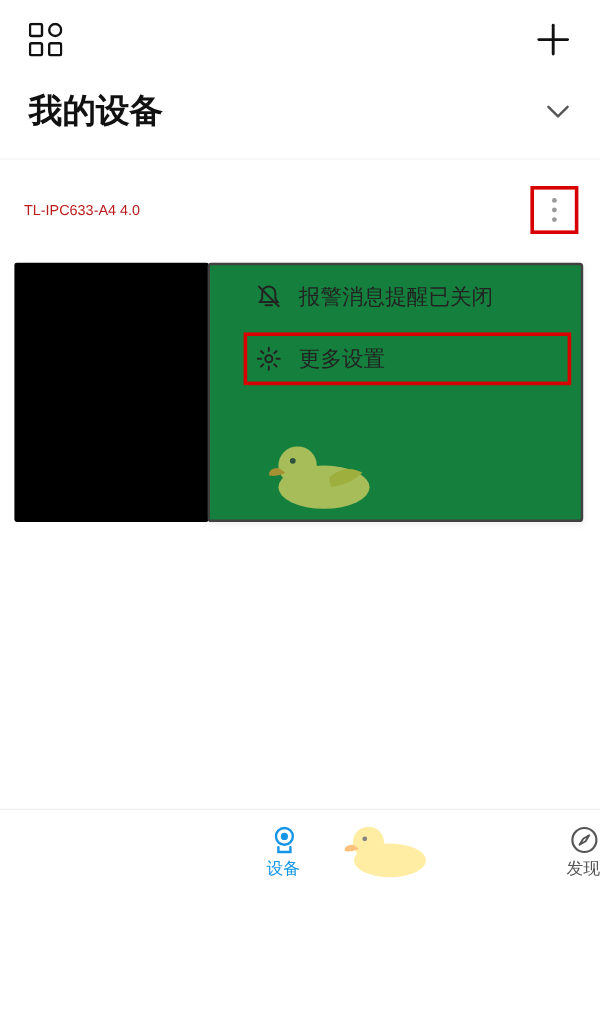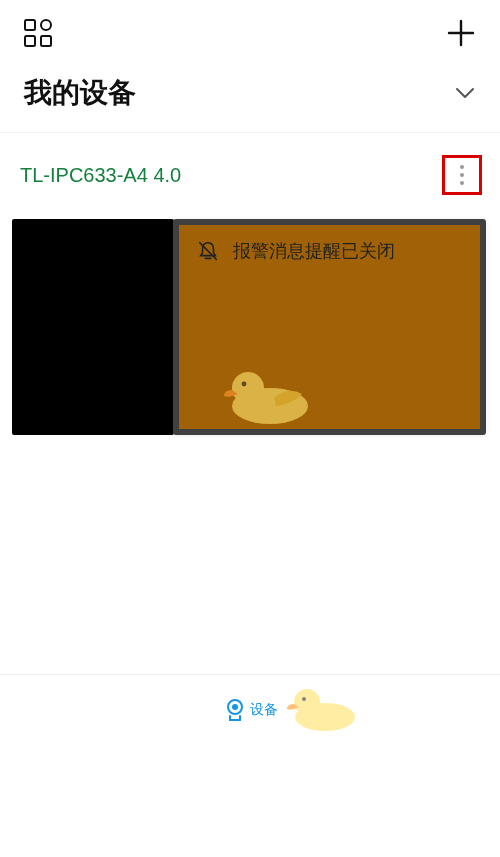--- a/index.html
+++ b/index.html
@@ -7,36 +7,36 @@
   .screen { position: relative; width: 500px; height: 744px; background: #fff; }
   .topbar { display: flex; align-items: center; justify-content: space-between; padding: 18px 24px 8px 24px; }
   .grid-icon { width: 28px; height: 28px; position: relative; }
   .plus-icon { width: 30px; height: 30px; position: relative; }
   .section-header { display: flex; align-items: center; justify-content: space-between; padding: 18px 24px 20px 24px; }
   .section-title { font-size: 28px; font-weight: 700; color: #111; }
   .chevron { width: 22px; height: 22px; }
   .divider { height: 1px; background: #f2f2f2; }
   .device-card { padding: 22px 14px 0 12px; position: relative; }
   .device-header { display: flex; align-items: center; justify-content: space-between; padding: 0 4px 0 8px; }
-  .device-name { font-size: 20px; color: #15803d; text-align: center; }
+  .device-name { font-size: 12px; color: #b91c1c; text-align: center; }
   .more-box { width: 40px; height: 40px; display: flex; align-items: center; justify-content: center; border: 3px solid #d80000; }
   .dots { display: flex; flex-direction: column; gap: 4px; }
   .dots span { width: 4px; height: 4px; background: #9a9a9a; border-radius: 50%; }
   .device-body { display: flex; margin-top: 24px; gap: 0; }
   .thumb { width: 162px; height: 216px; background: #000; border-radius: 2px; }
-  .menu-panel { flex: 1; background: #a16207; border: 6px solid #404040; border-radius: 3px; box-shadow: 0 1px 6px rgba(0,0,0,0.08); margin-left: -1px; }
+  .menu-panel { flex: 1; background: #15803d; border: 2px solid #404040; border-radius: 3px; box-shadow: 0 1px 6px rgba(0,0,0,0.08); margin-left: -1px; padding-left: 20px; }
   .menu-item { display: flex; align-items: center; gap: 14px; padding: 14px 18px; font-size: 18px; color: #222; position: relative; }
   .menu-item .icon { width: 22px; height: 22px; flex-shrink: 0; display:flex; align-items:center; justify-content:center; }
   .highlight { position: absolute; left: 8px; right: 8px; top: 4px; bottom: 4px; border: 3px solid #d80000; pointer-events: none; }
   .menu-item.last-highlight { }
   .watermark-duck {
     position: absolute; left: 214px; top: 360px; width: 100px; height: 66px; opacity: 0.62; pointer-events: none;
   }
   .bottombar { position: absolute; bottom: 0; left: 0; right: 0; height: 70px; border-top: 1px solid #eee; display: flex; background: #fff; }
-  .tab { flex: 1; display: flex; flex-direction: row; align-items: center; justify-content: center; gap: 2px; font-size: 14px; color: #555; }
+  .tab { flex: 1; display: flex; flex-direction: column; align-items: flex-end; justify-content: center; gap: 2px; font-size: 14px; color: #555; }
   .tab.active { color: #1595e6; }
   .tab .ticon { width: 26px; height: 26px; display:flex; align-items:center; justify-content:center; }
   .wm-text { position: absolute; right: 6px; bottom: 6px; font-size: 22px; font-weight: 700; font-style: italic; color: #fff; text-shadow: 1px 1px 0 #ff7a00, -1px -1px 0 #ff7a00, 1px -1px 0 #ff7a00, -1px 1px 0 #ff7a00; letter-spacing: 0.5px; }
   .wm-duck2 {
     position: absolute; right: 140px; bottom: 12px; width: 80px; height: 52px; opacity: 0.62; pointer-events: none;
   }
   svg { display: block; }
 </style>
 </head>
 <body>
@@ -90,20 +90,30 @@
         <div class="menu-item">
           <span class="icon">
             <svg viewBox="0 0 24 24" width="22" height="22">
               <path d="M12 3 C8 3 6 6 6 10 L6 14 L4 17 L20 17 L18 14 L18 10 C18 6 16 3 12 3 Z" fill="none" stroke="#222" stroke-width="1.8"></path>
               <line x1="9" y1="20" x2="15" y2="20" stroke="#222" stroke-width="1.8" stroke-linecap="round"></line>
               <line x1="3" y1="3" x2="21" y2="21" stroke="#222" stroke-width="1.8" stroke-linecap="round"></line>
             </svg>
           </span>
           <span>报警消息提醒已关闭</span>
         </div>
+        <div class="menu-item last-highlight">
+          <span class="icon">
+            <svg viewBox="0 0 24 24" width="22" height="22">
+              <circle cx="12" cy="12" r="3.2" fill="none" stroke="#222" stroke-width="1.8"></circle>
+              <path d="M12 2 L12 5 M12 19 L12 22 M2 12 L5 12 M19 12 L22 12 M4.9 4.9 L7 7 M17 17 L19.1 19.1 M4.9 19.1 L7 17 M17 7 L19.1 4.9" stroke="#222" stroke-width="1.8" stroke-linecap="round"></path>
+            </svg>
+          </span>
+          <span>更多设置</span>
+          <div class="highlight"></div>
+        </div>
       </div>
     </div>
   </div>
 
   <div class="watermark-duck">
     <svg viewBox="0 0 100 66" width="100" height="66">
       <ellipse cx="56" cy="46" rx="38" ry="18" fill="#ffe36b"></ellipse>
       <circle cx="34" cy="28" r="16" fill="#ffe36b"></circle>
       <path d="M18 30 Q10 30 10 36 Q16 38 24 34 Z" fill="#ff9a2e"></path>
       <circle cx="30" cy="24" r="2.4" fill="#3a3a3a"></circle>
@@ -115,20 +125,29 @@
     <div class="tab active">
       <span class="ticon">
         <svg viewBox="0 0 26 26" width="26" height="26">
           <circle cx="13" cy="10" r="7" fill="none" stroke="#1595e6" stroke-width="2"></circle>
           <circle cx="13" cy="10" r="3" fill="#1595e6"></circle>
           <path d="M8 19 L8 23 L18 23 L18 19" fill="none" stroke="#1595e6" stroke-width="2" stroke-linecap="round"></path>
         </svg>
       </span>
       <span>设备</span>
     </div>
+    <div class="tab">
+      <span class="ticon">
+        <svg viewBox="0 0 26 26" width="26" height="26">
+          <circle cx="13" cy="13" r="10" fill="none" stroke="#555" stroke-width="1.8"></circle>
+          <path d="M17 9 L14 14 L9 17 L12 12 Z" fill="none" stroke="#555" stroke-width="1.6" stroke-linejoin="round"></path>
+        </svg>
+      </span>
+      <span>发现</span>
+    </div>
   </div>
 
   <div class="wm-duck2">
     <svg viewBox="0 0 80 52" width="80" height="52">
       <ellipse cx="45" cy="37" rx="30" ry="14" fill="#ffe36b"></ellipse>
       <circle cx="27" cy="22" r="13" fill="#ffe36b"></circle>
       <path d="M14 24 Q7 24 7 29 Q12 31 19 27 Z" fill="#ff9a2e"></path>
       <circle cx="24" cy="19" r="2" fill="#3a3a3a"></circle>
     </svg>
   </div>

